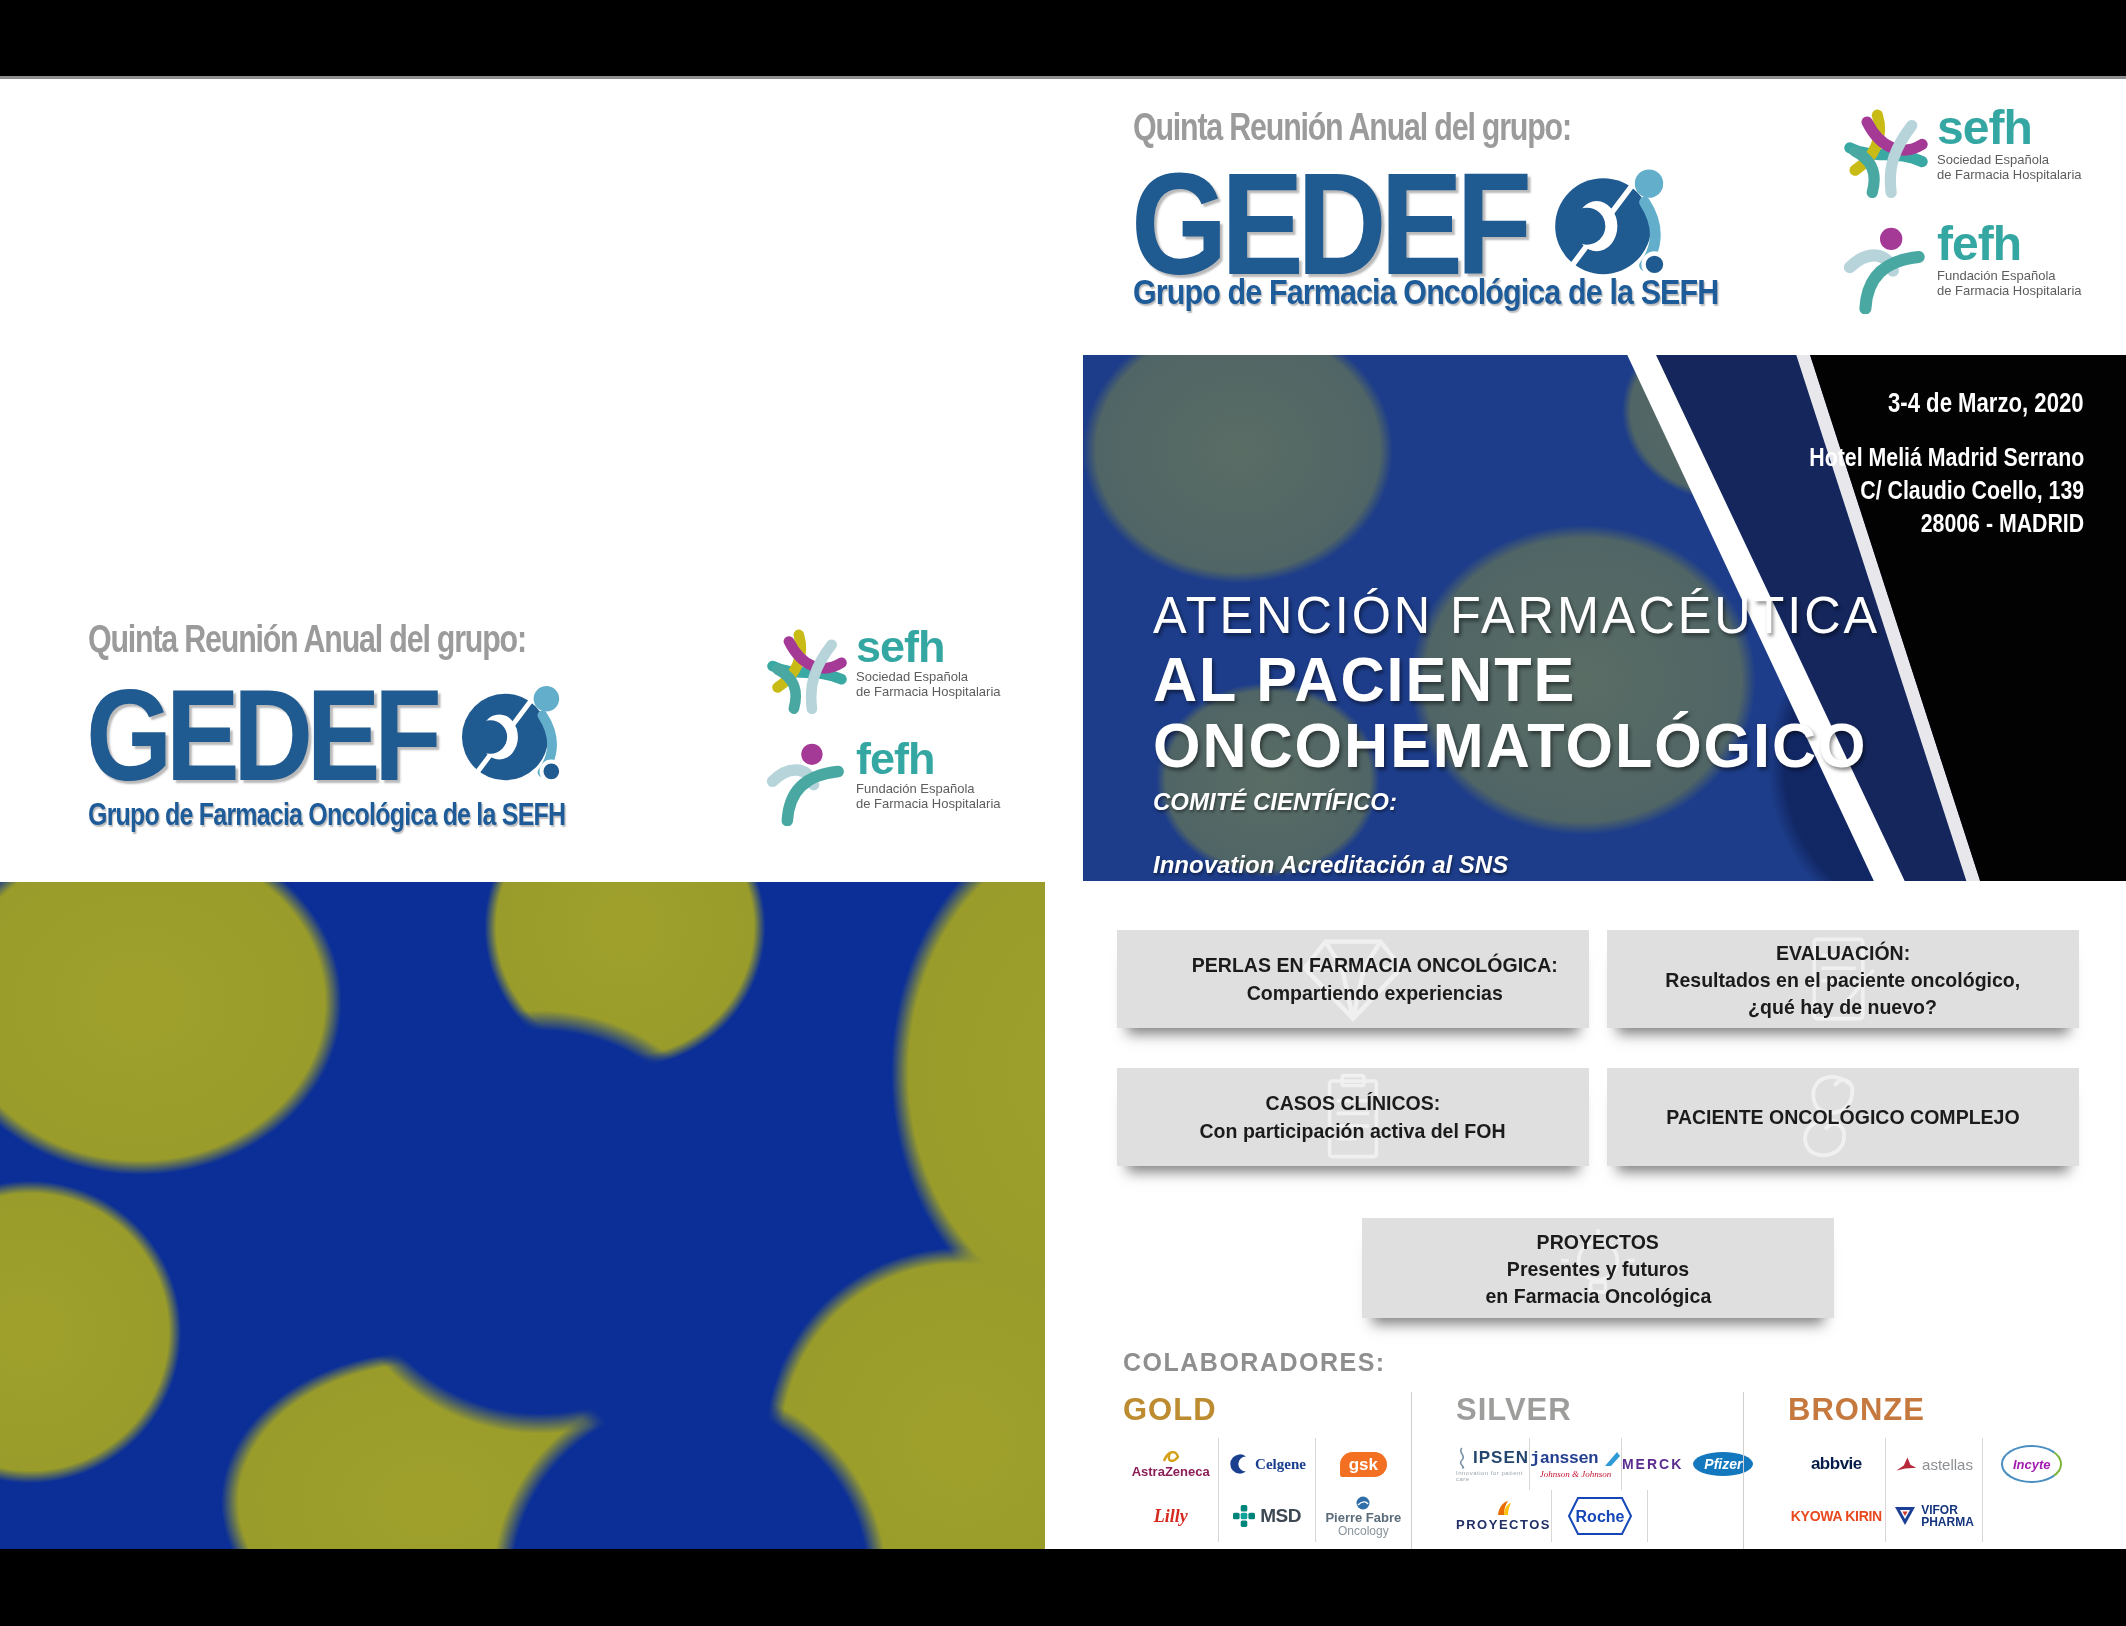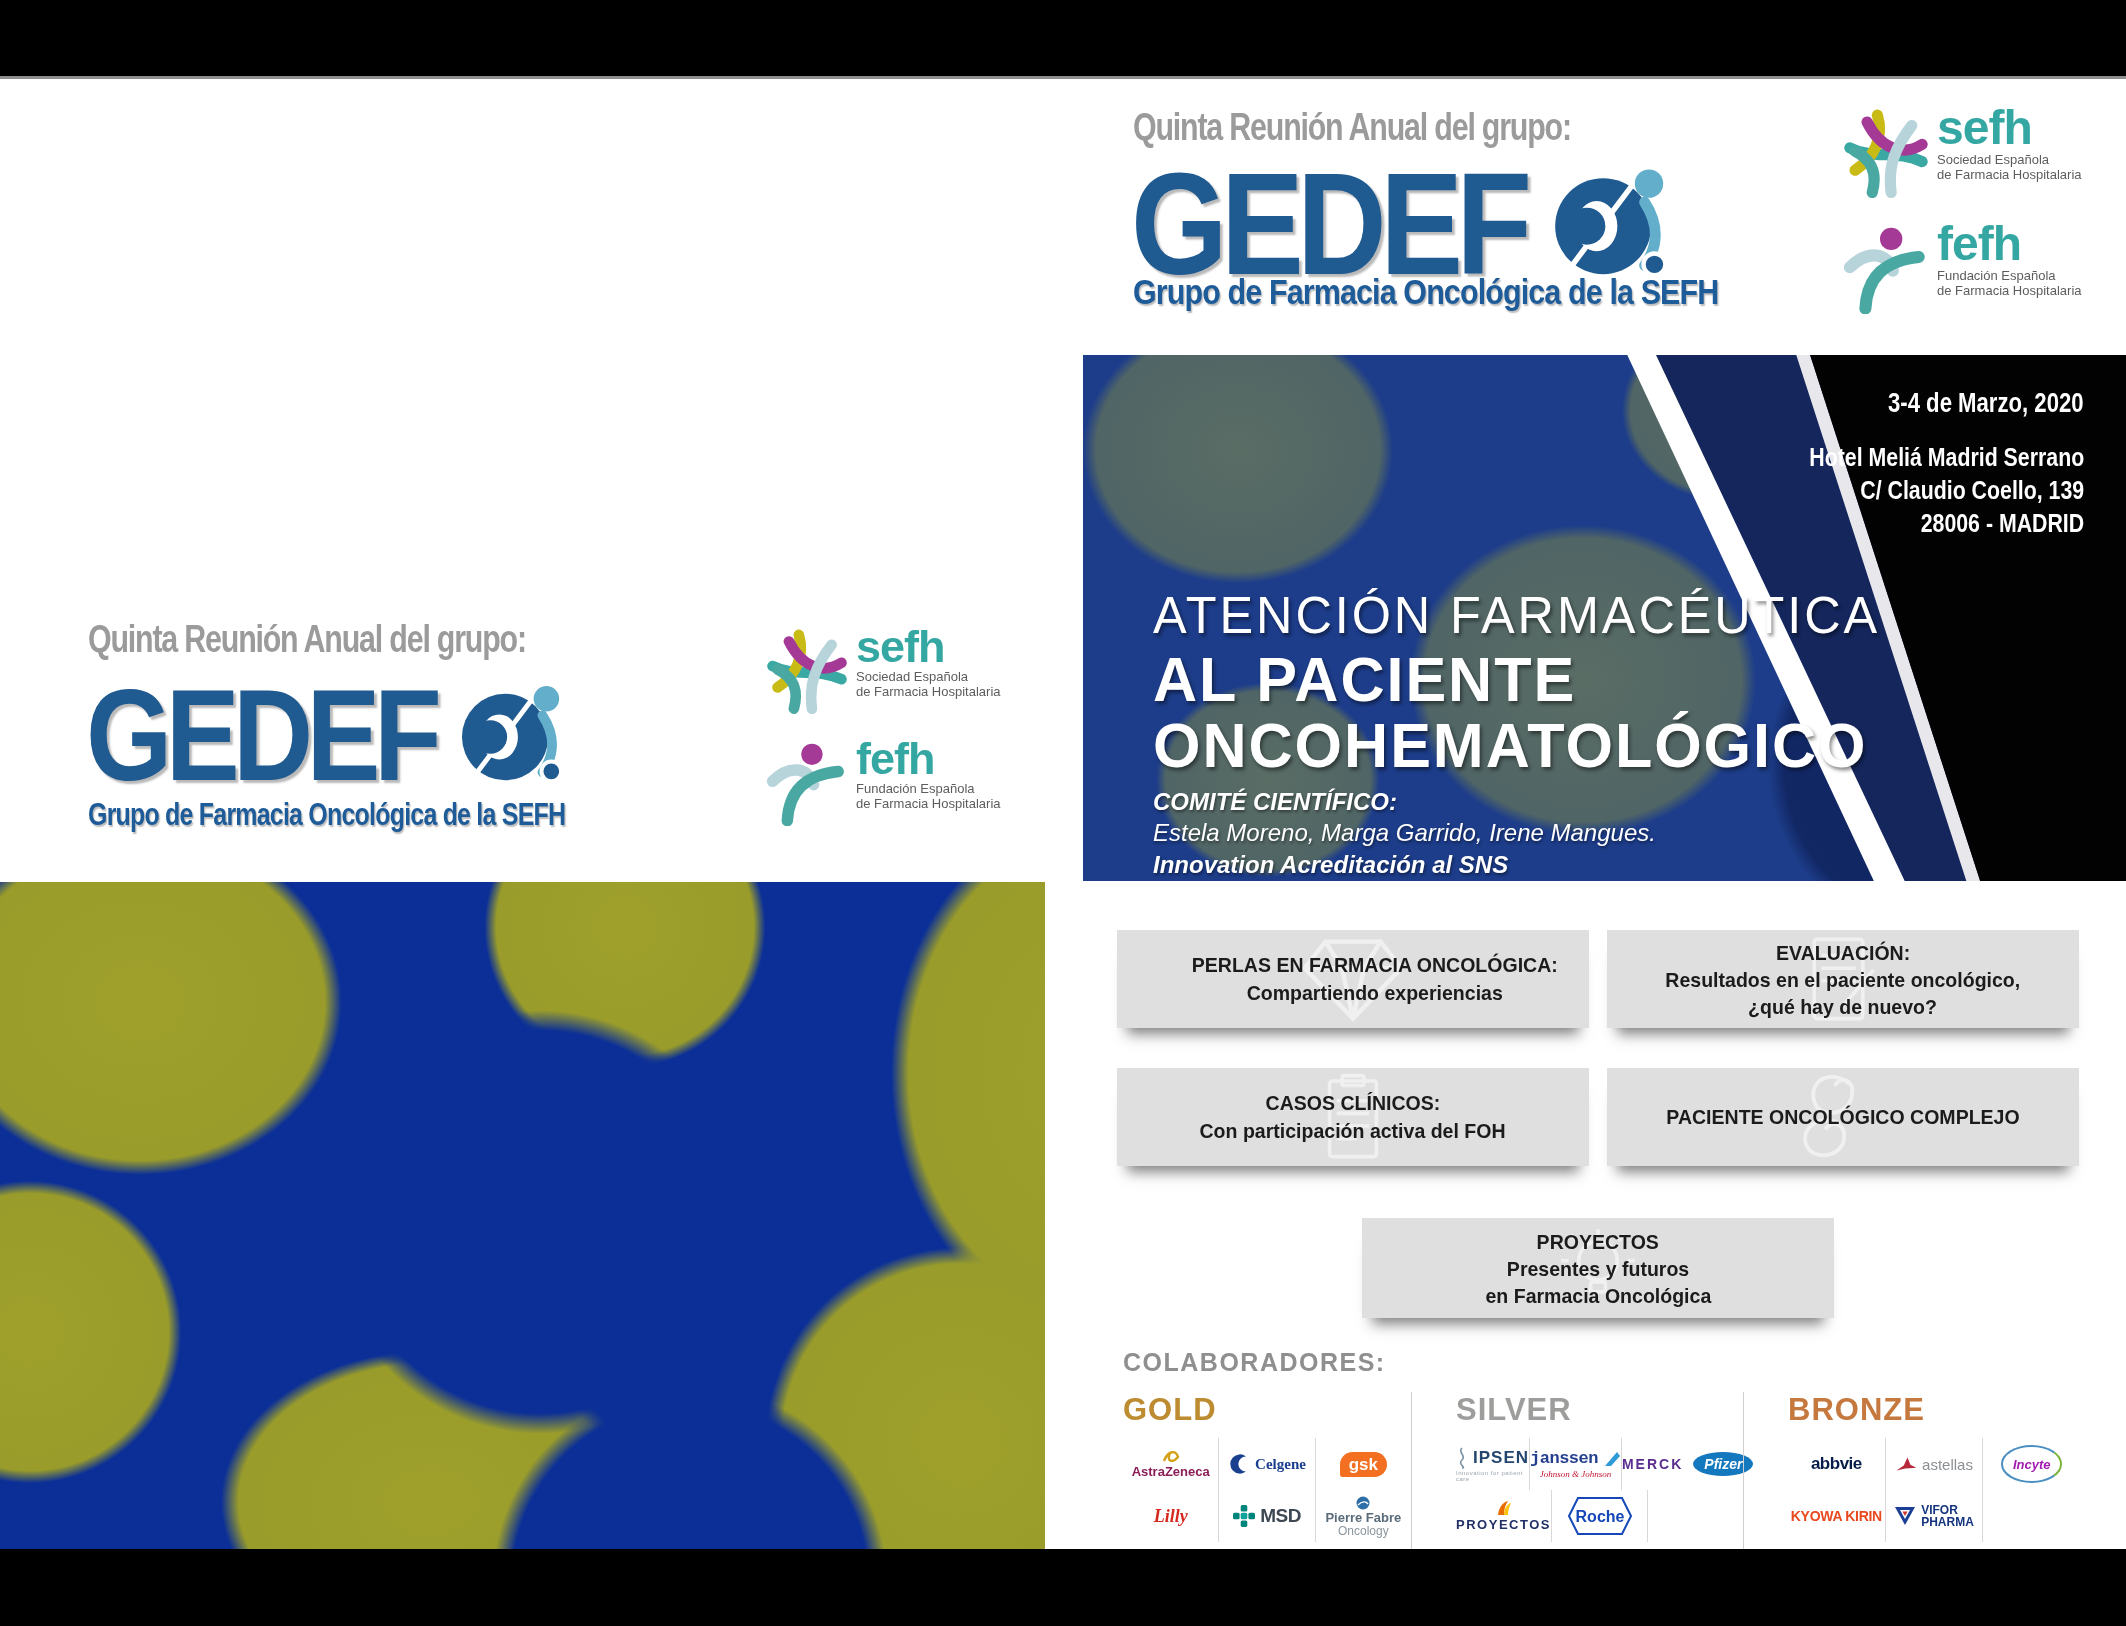--- a/index.html
+++ b/index.html
@@ -245,21 +245,20 @@
         <div>Hotel Meliá Madrid Serrano</div>
         <div>C/ Claudio Coello, 139</div>
         <div>28006 - MADRID</div>
       </div>
 
       <div id="title1" class="ptxt title-line">ATENCIÓN FARMACÉUTICA</div>
       <div id="title2" class="ptxt title-line">AL PACIENTE</div>
       <div id="title3" class="ptxt title-line">ONCOHEMATOLÓGICO</div>
 
       <div id="committee-label" class="ptxt com">COMITÉ CIENTÍFICO:</div>
-      <div id="committee-names" class="ptxt com">Estela Moreno, Marga Garrido, Irene Mangues.</div>
       <div id="accreditation" class="ptxt com">Innovation Acreditación al SNS</div>
     </div>
 
     <div class="session" style="left:1117px; top:930px;padding-left:44px;">
       <svg class="wm" width="110" height="90" viewBox="0 0 100 80">
         <polygon points="25,6 75,6 94,30 50,76 6,30"></polygon>
         <line x1="25" y1="6" x2="40" y2="30"></line>
           <line x1="75" y1="6" x2="60" y2="30"></line>
         <line x1="6" y1="30" x2="94" y2="30"></line>
           <line x1="40" y1="30" x2="50" y2="76"></line>

